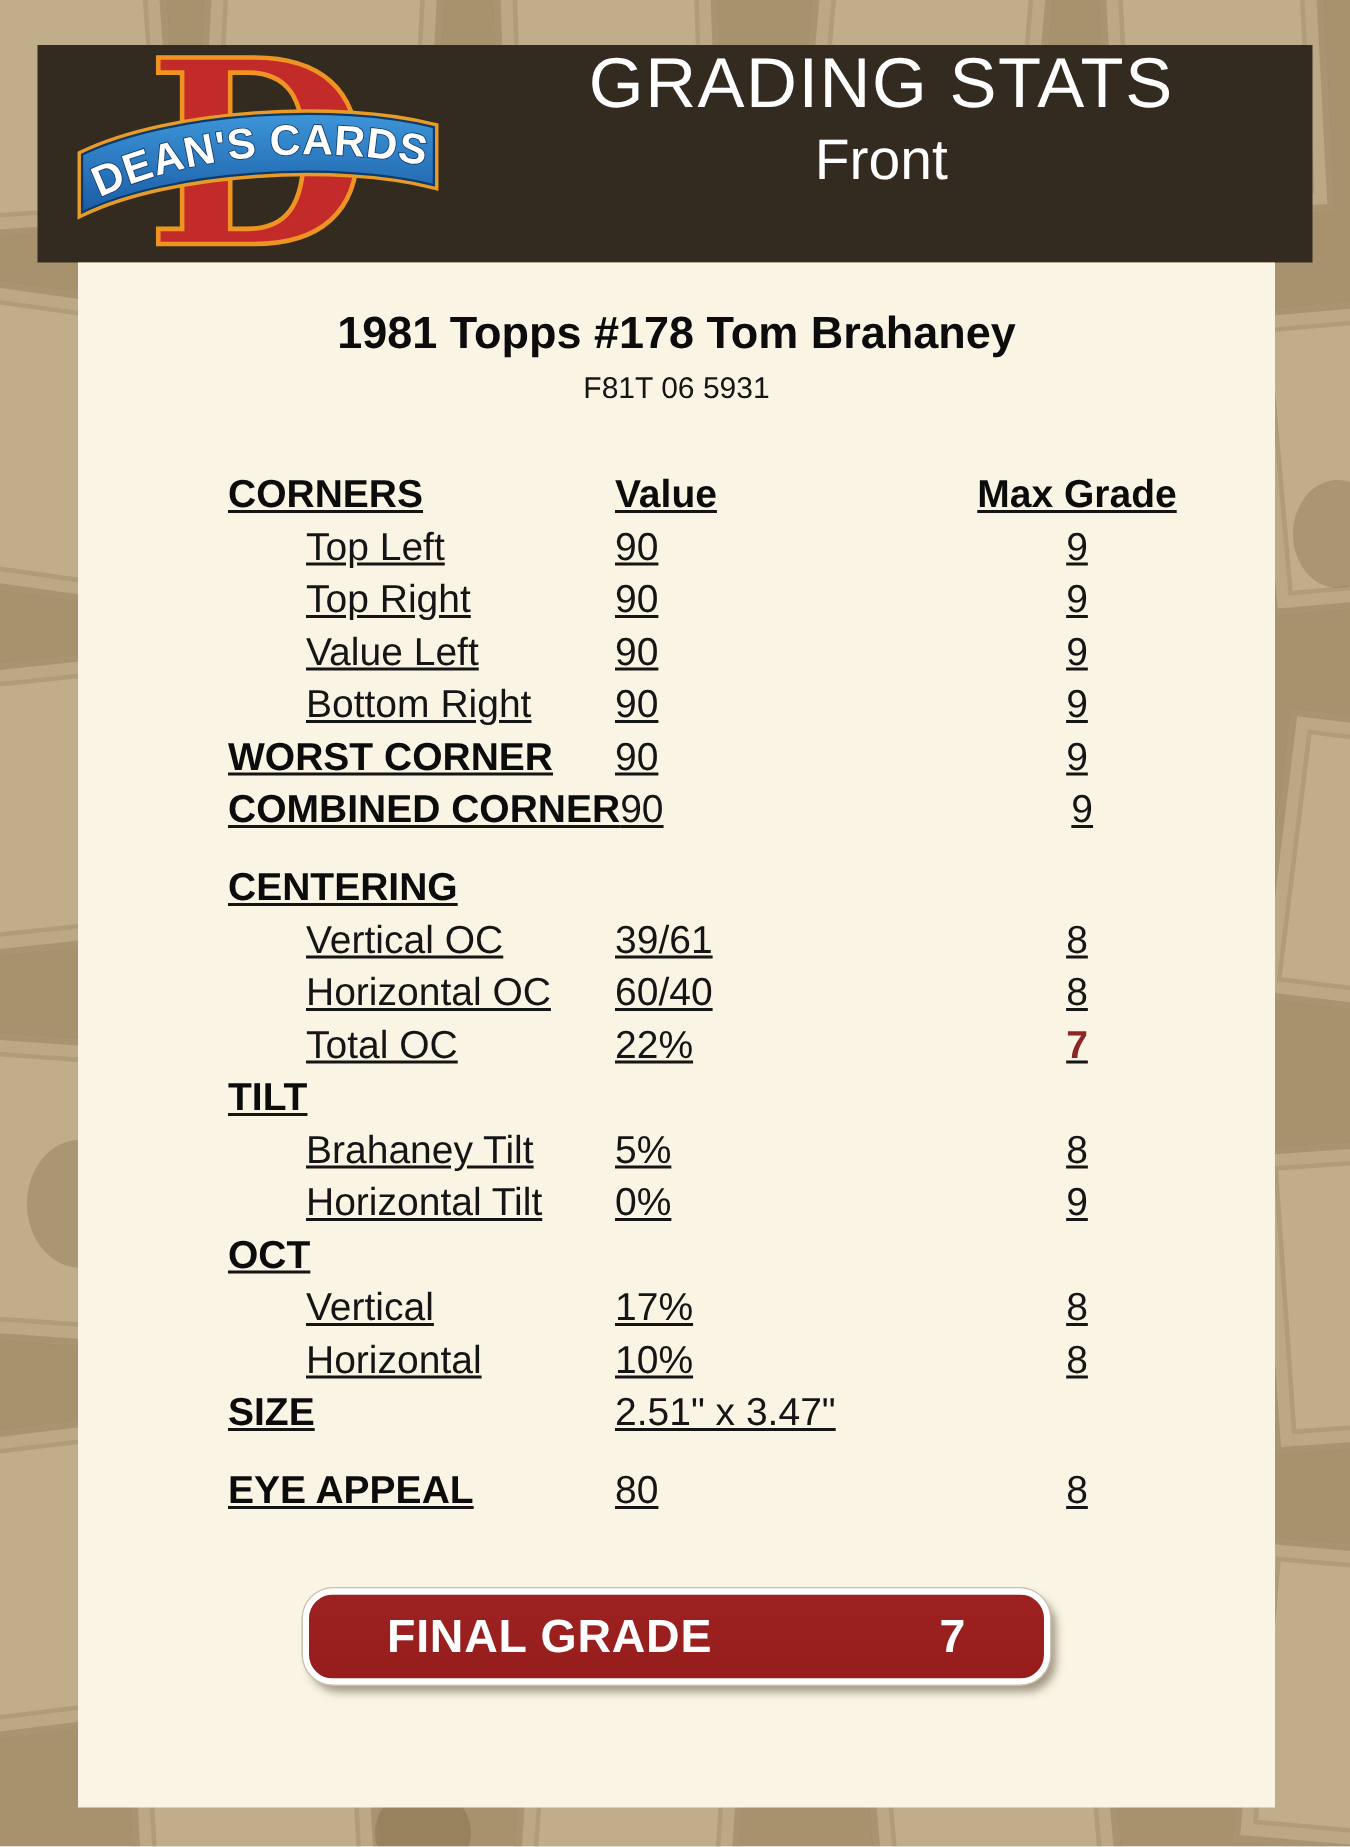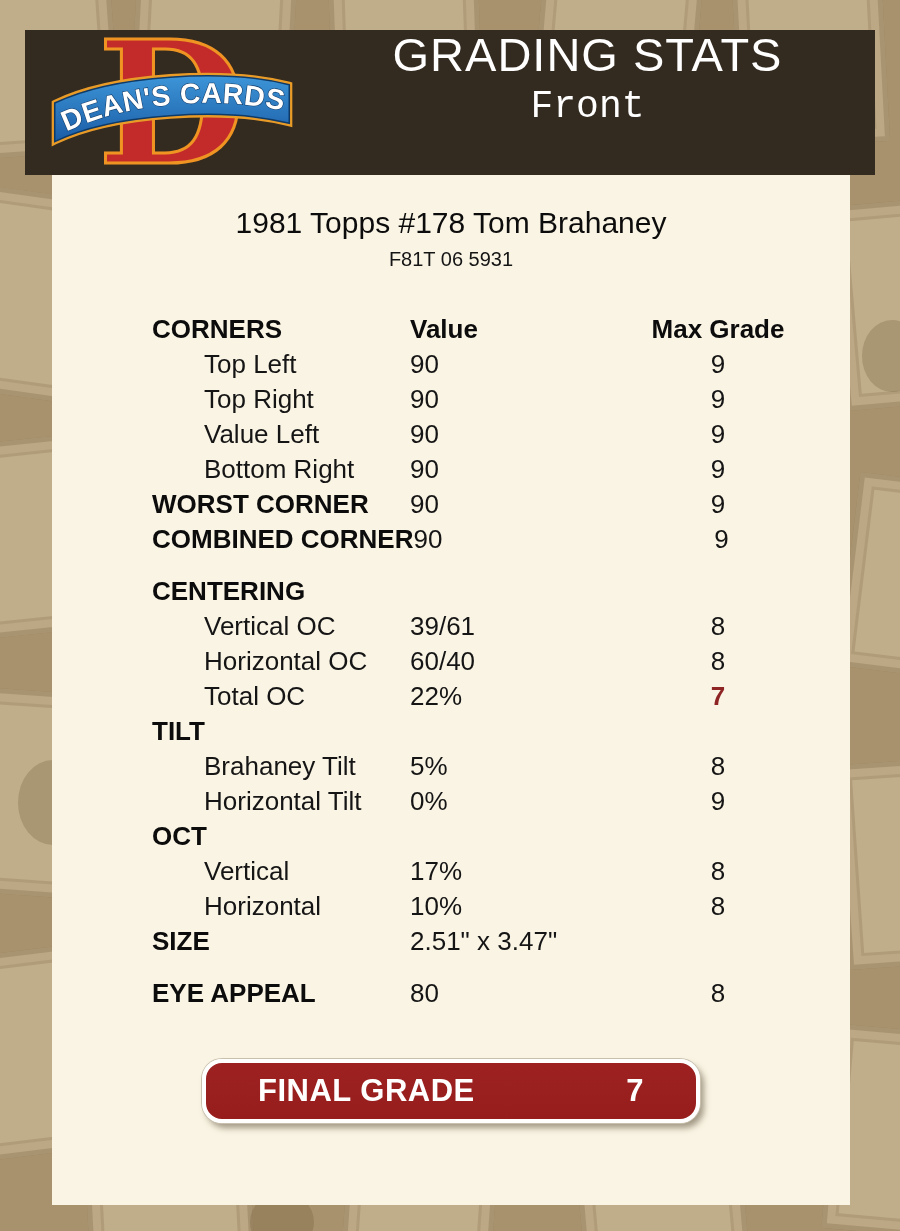--- a/index.html
+++ b/index.html
@@ -16,30 +16,30 @@
   
   .bg-card{position:absolute;background:rgba(235,220,190,0.30);border:5px solid rgba(120,96,62,0.28);border-radius:4px;}
   .bg-card::after{content:"";position:absolute;inset:8px;border:3px solid rgba(120,96,62,0.22);background:rgba(205,185,150,0.28);}
   .bg-blob{position:absolute;border-radius:50%;background:rgba(110,88,58,0.28);}
 
   
   .header-bar{position:absolute;left:25px;top:30px;width:850px;height:145px;background:var(--header-bg);}
   .logo{position:absolute;left:22px;top:4px;width:250px;height:132px;}
   .header-titles{position:absolute;left:275px;right:0;top:0;height:100%;text-align:center;color:#ffffff;}
   .header-title{font-size:47px;line-height:50px;letter-spacing:1px;}
-  .header-subtitle{margin-top:6px;font-size:38px;line-height:42px;font-family:Liberation Mono, monospace;}
+  .header-subtitle{margin-top:6px;font-size:38px;line-height:42px;}
 
   
   .card-panel{position:absolute;left:52px;top:175px;width:798px;height:1030px;background:var(--card-bg);padding-top:30px;color:#151515;}
-  .card-title{text-align:center;font-size:30px;line-height:36px;font-weight:normal;color:#0c0c0c;}
+  .card-title{text-align:center;font-size:30px;line-height:36px;font-weight:bold;color:#0c0c0c;}
   .card-serial{text-align:center;font-size:20px;line-height:36px;color:#151515;}
 
   
   .grading-table{margin-top:35px;padding-left:100px;}
-  .g-row{display:flex;align-items:center;height:35px;font-size:26px;}
+  .g-row{display:flex;align-items:center;height:35px;font-size:26px;text-decoration:underline;}
   .g-row.gap-before{margin-top:17px;}
   .c-label{flex:0 0 258px;white-space:nowrap;}
   .c-label.indent{padding-left:52px;}
   .c-label.bold{font-weight:bold;color:#0c0c0c;}
   .c-value{flex:0 0 180px;text-align:left;padding-right:20px;white-space:nowrap;}
   .c-max{flex:0 0 208px;padding-left:48px;text-align:center;}
   .c-max.red{color:var(--grade-red);font-weight:bold;}
   .header-row .c-label{font-weight:bold;color:#0c0c0c;}
   .header-row .c-value{font-weight:bold;color:#0c0c0c;padding-right:0;}
   .header-row .c-max{font-weight:bold;color:#0c0c0c;}

